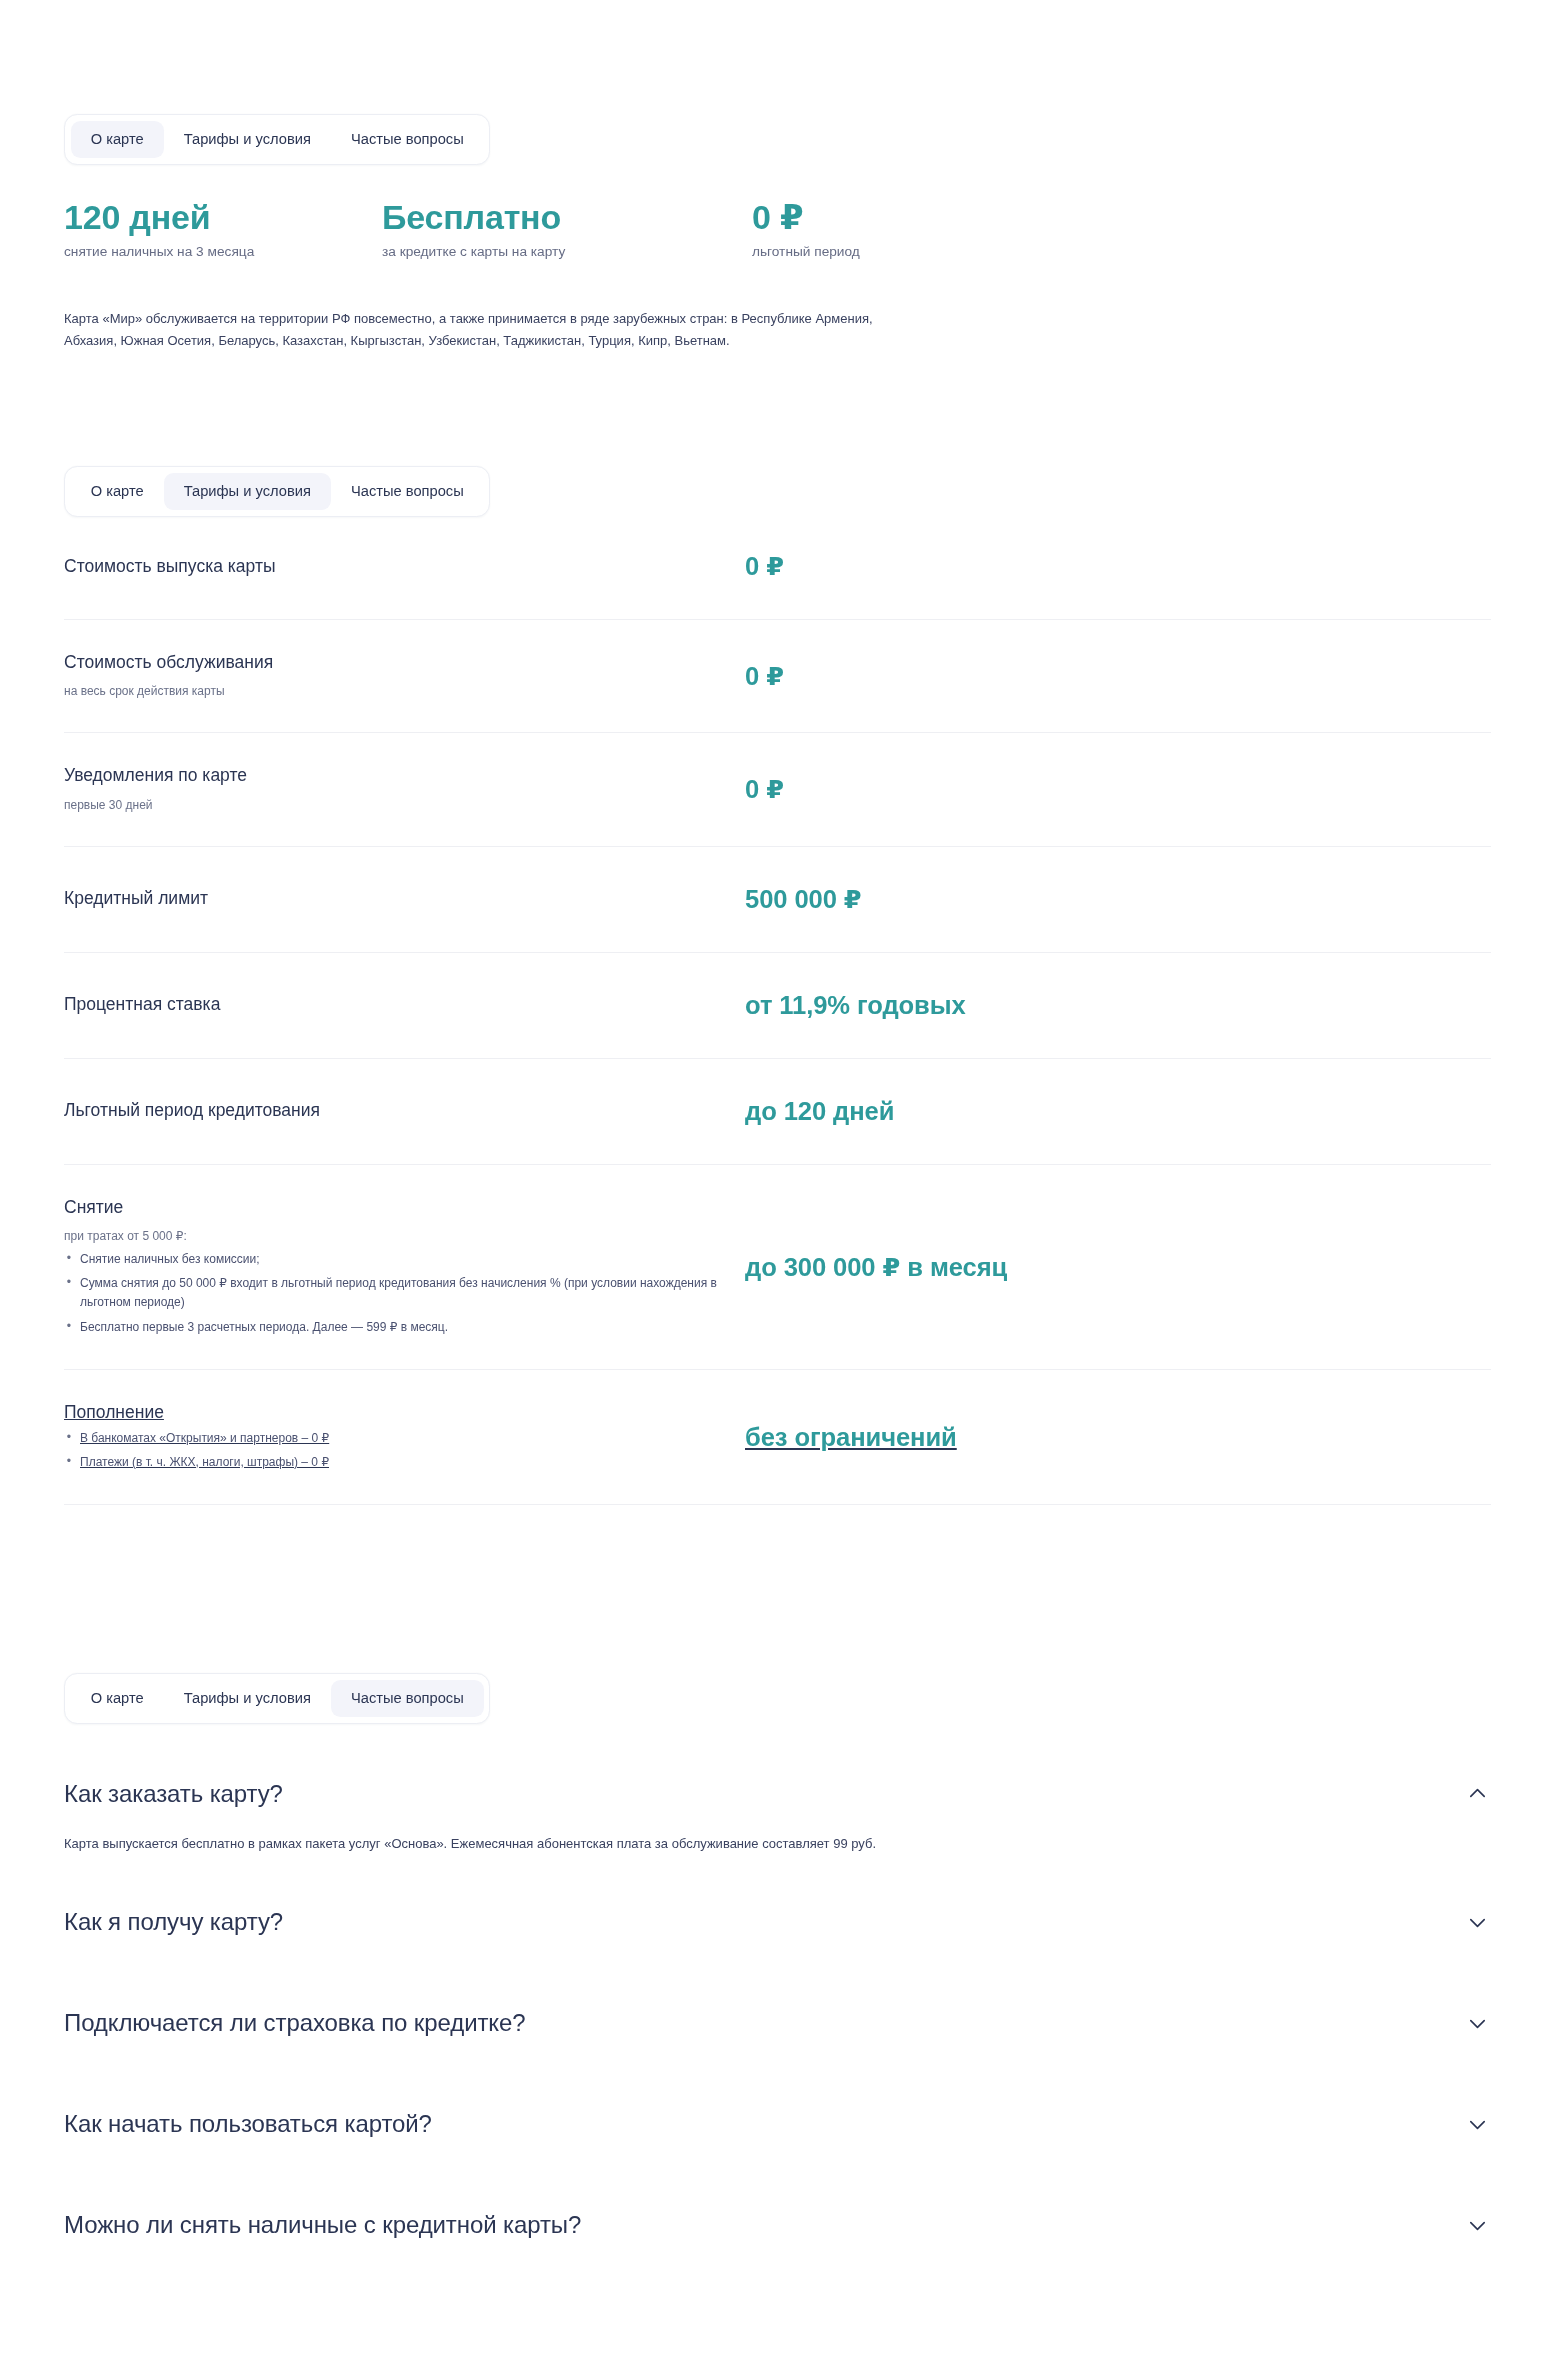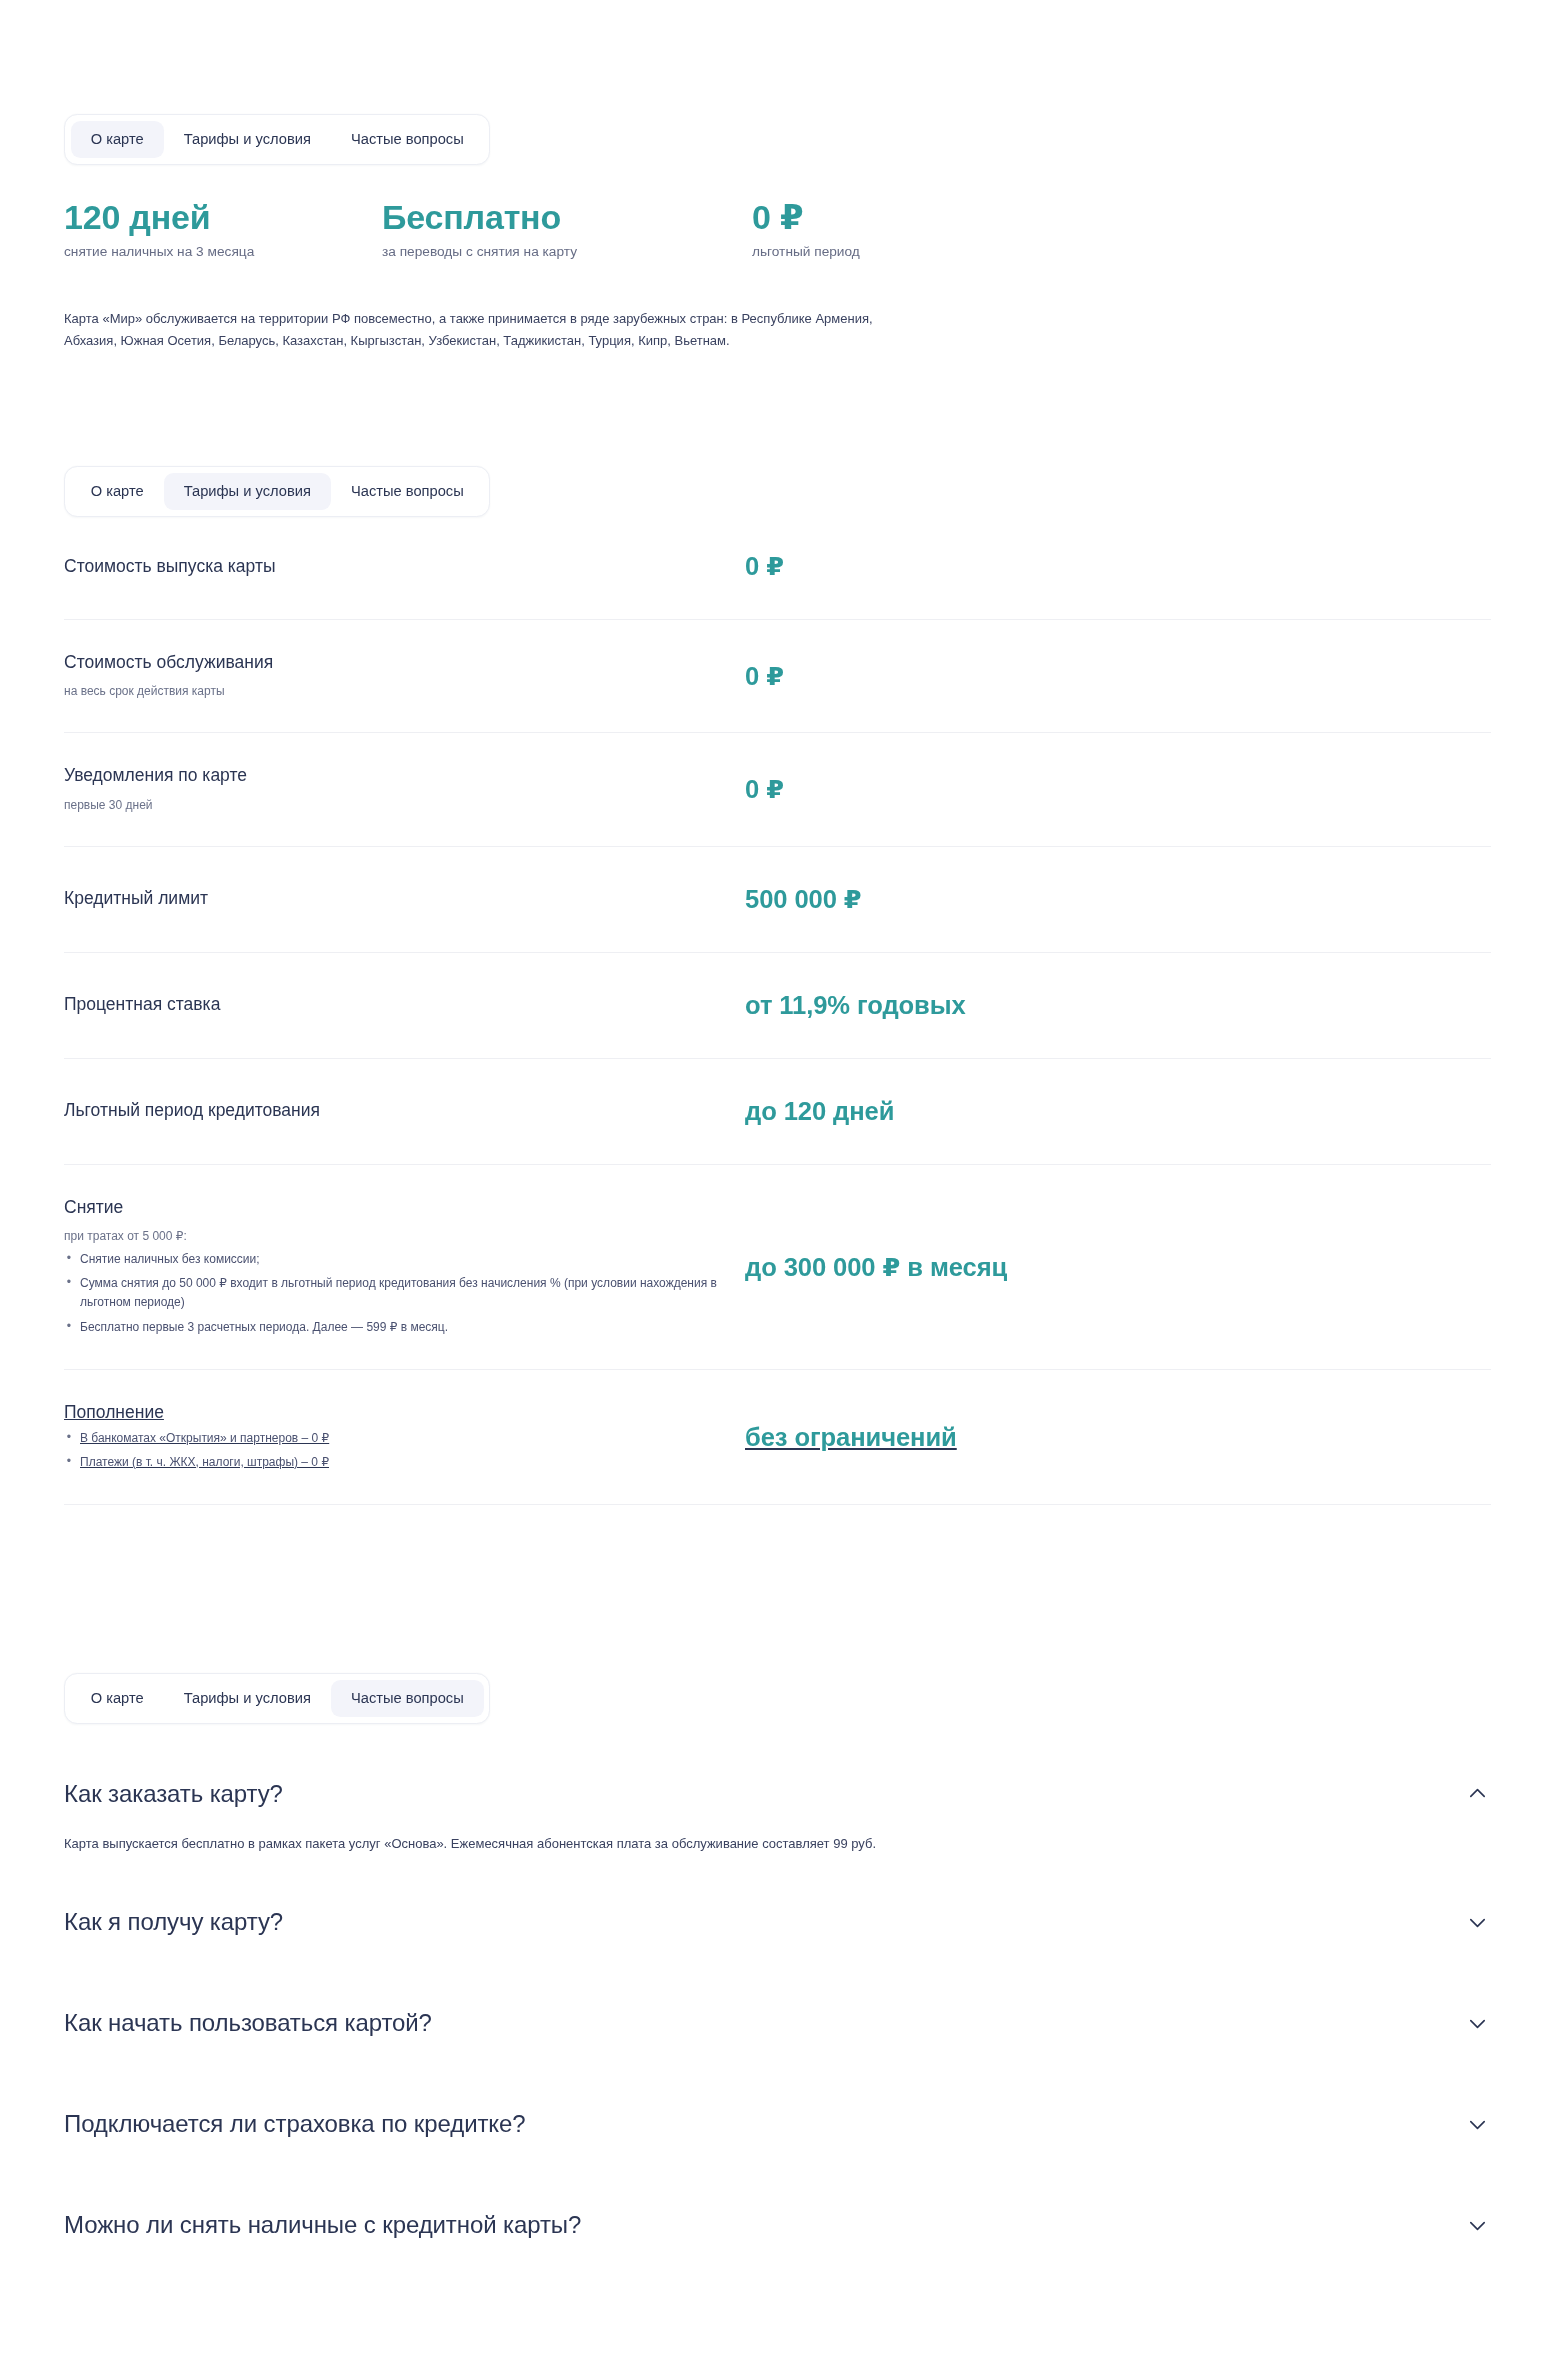--- a/index.html
+++ b/index.html
@@ -171,21 +171,21 @@
       <button class="tab">Частые вопросы</button>
     </div>
 
   <div class="hero" style="left:64px; top:199px;">
     <div class="hero-col" style="left:0px; top:0px;">
       <div class="hero-value">120 дней</div>
       <div class="hero-caption">снятие наличных на 3 месяца</div>
     </div>
     <div class="hero-col" style="left:318px; top:0px;">
       <div class="hero-value">Бесплатно</div>
-      <div class="hero-caption">за переводы с снятия на карту</div>
+      <div class="hero-caption">за кредитке с карты на карту</div>
     </div>
     <div class="hero-col" style="left:688px; top:0px;">
       <div class="hero-value">0 ₽</div>
       <div class="hero-caption">льготный период</div>
     </div>
   </div>
 
   <div class="intro-text" style="left:64px; top:308px;">Карта «Мир» обслуживается на территории РФ повсеместно, а также принимается в ряде зарубежных стран: в Республике Армения, Абхазия, Южная Осетия, Беларусь, Казахстан, Кыргызстан, Узбекистан, Таджикистан, Турция, Кипр, Вьетнам.</div>
 
   <div class="tabs" id="tabs-tariffs" style="left:64px; top:466px;">
@@ -297,47 +297,47 @@
           <span class="chev">
             <svg viewBox="0 0 24 24" width="23" height="23" fill="none" stroke="#2b3553" stroke-width="1.7" stroke-linecap="round" stroke-linejoin="round">
               <polyline points="5 9 12 16 19 9"></polyline>
             </svg>
           </span>
         </div>
         <div class="faq-spacer"></div>
       </div>
       <div class="faq-item">
         <div class="faq-head">
+          <div class="faq-q">Подключается ли страховка по кредитке?</div>
+          <span class="chev">
+            <svg viewBox="0 0 24 24" width="23" height="23" fill="none" stroke="#2b3553" stroke-width="1.7" stroke-linecap="round" stroke-linejoin="round">
+              <polyline points="5 9 12 16 19 9"></polyline>
+            </svg>
+          </span>
+        </div>
+        <div class="faq-spacer"></div>
+      </div>
+      <div class="faq-item">
+        <div class="faq-head">
           <div class="faq-q">Как начать пользоваться картой?</div>
           <span class="chev">
             <svg viewBox="0 0 24 24" width="23" height="23" fill="none" stroke="#2b3553" stroke-width="1.7" stroke-linecap="round" stroke-linejoin="round">
               <polyline points="5 9 12 16 19 9"></polyline>
             </svg>
           </span>
         </div>
         <div class="faq-spacer"></div>
       </div>
       <div class="faq-item">
         <div class="faq-head">
-          <div class="faq-q">Подключается ли страховка по кредитке?</div>
+          <div class="faq-q">Можно ли снять наличные с кредитной карты?</div>
           <span class="chev">
             <svg viewBox="0 0 24 24" width="23" height="23" fill="none" stroke="#2b3553" stroke-width="1.7" stroke-linecap="round" stroke-linejoin="round">
               <polyline points="5 9 12 16 19 9"></polyline>
             </svg>
           </span>
         </div>
         <div class="faq-spacer"></div>
       </div>
-      <div class="faq-item">
-        <div class="faq-head">
-          <div class="faq-q">Можно ли снять наличные с кредитной карты?</div>
-          <span class="chev">
-            <svg viewBox="0 0 24 24" width="23" height="23" fill="none" stroke="#2b3553" stroke-width="1.7" stroke-linecap="round" stroke-linejoin="round">
-              <polyline points="5 9 12 16 19 9"></polyline>
-            </svg>
-          </span>
-        </div>
-        <div class="faq-spacer"></div>
-      </div>
     </div>
 
 </div>
 
 
 </body></html>

